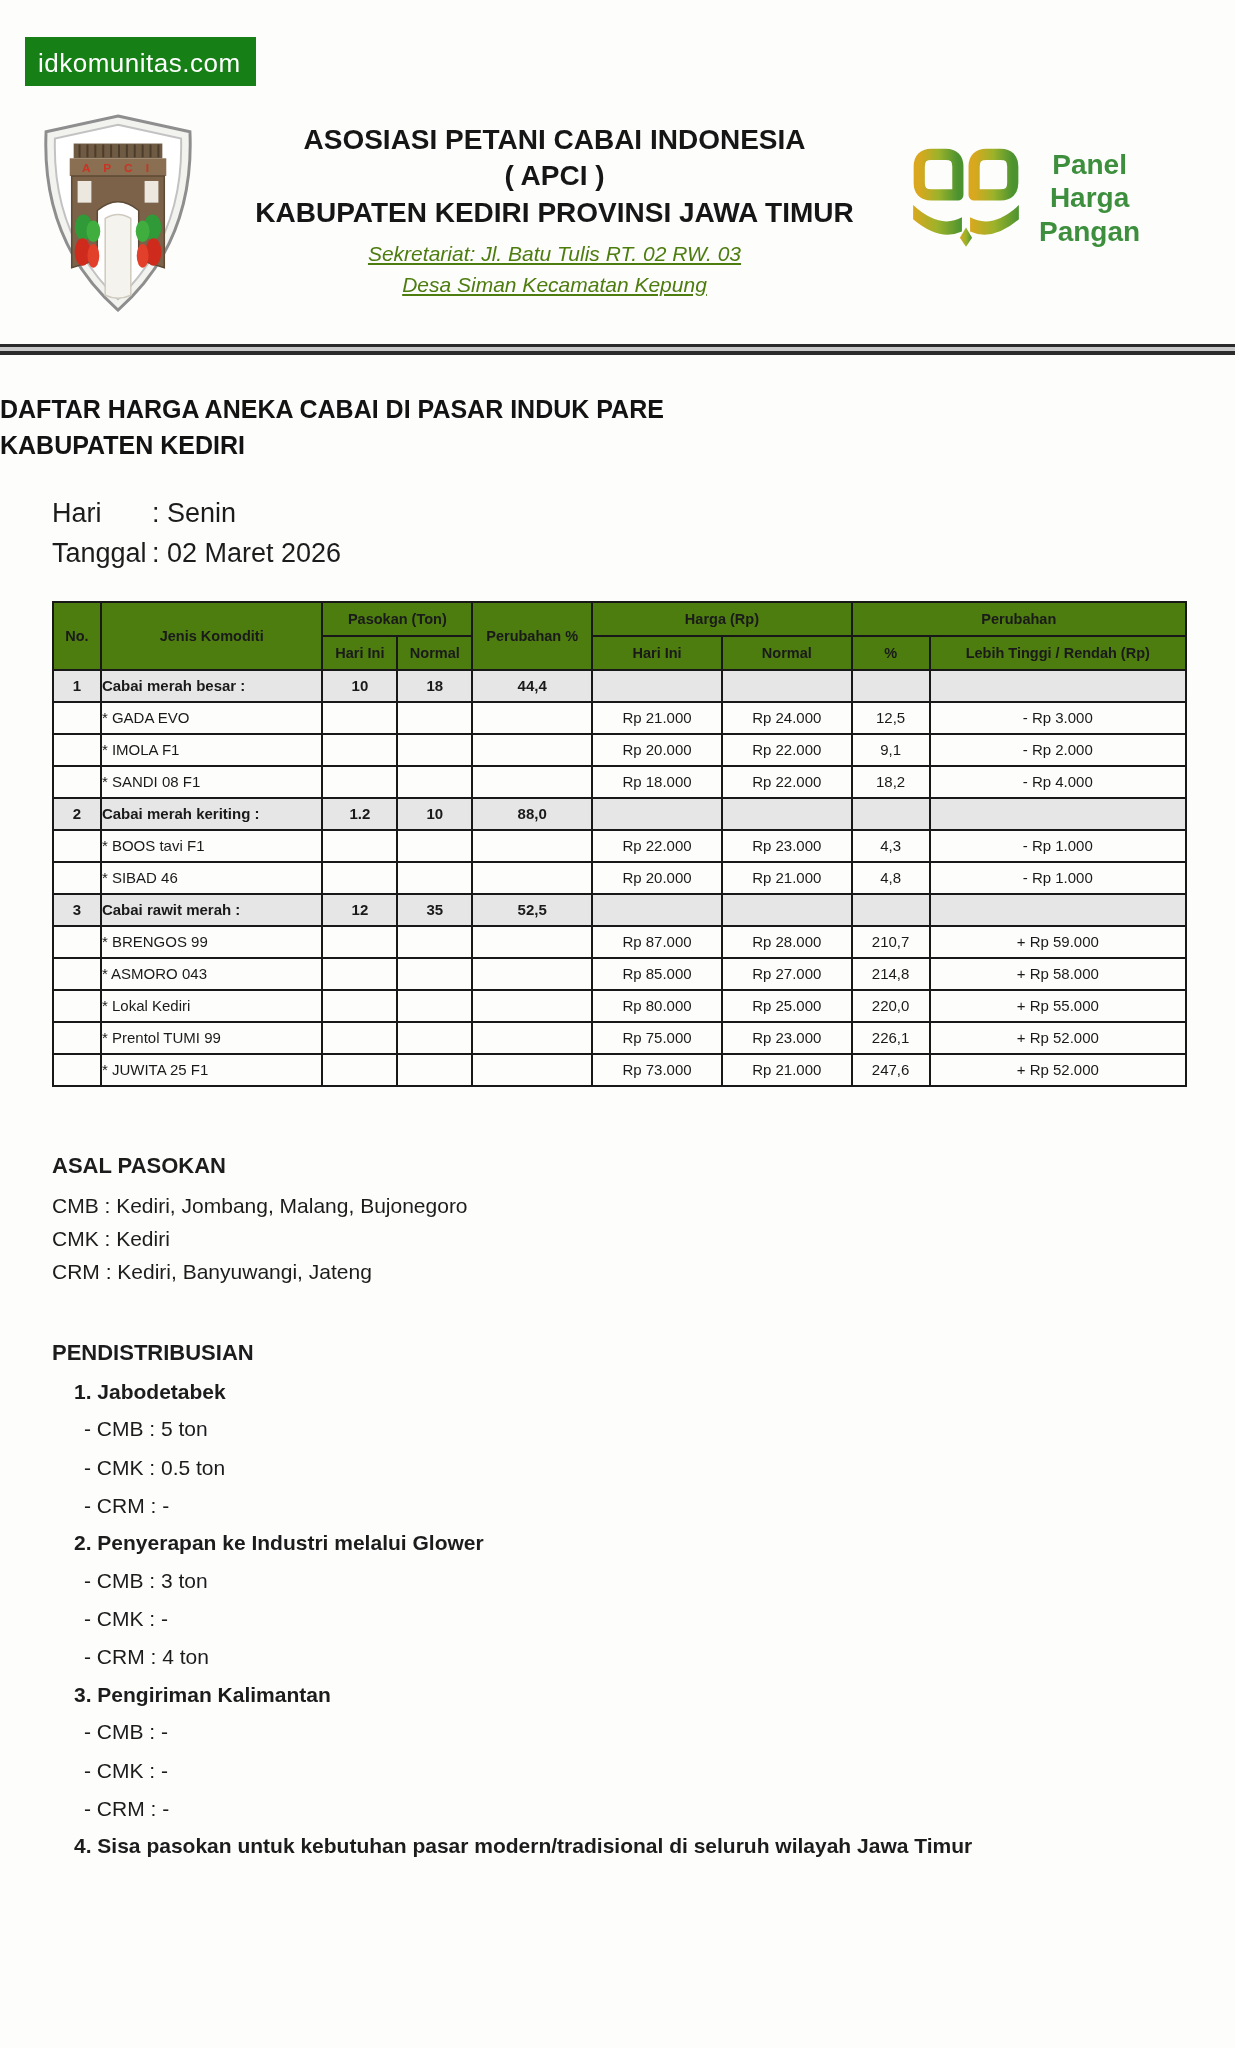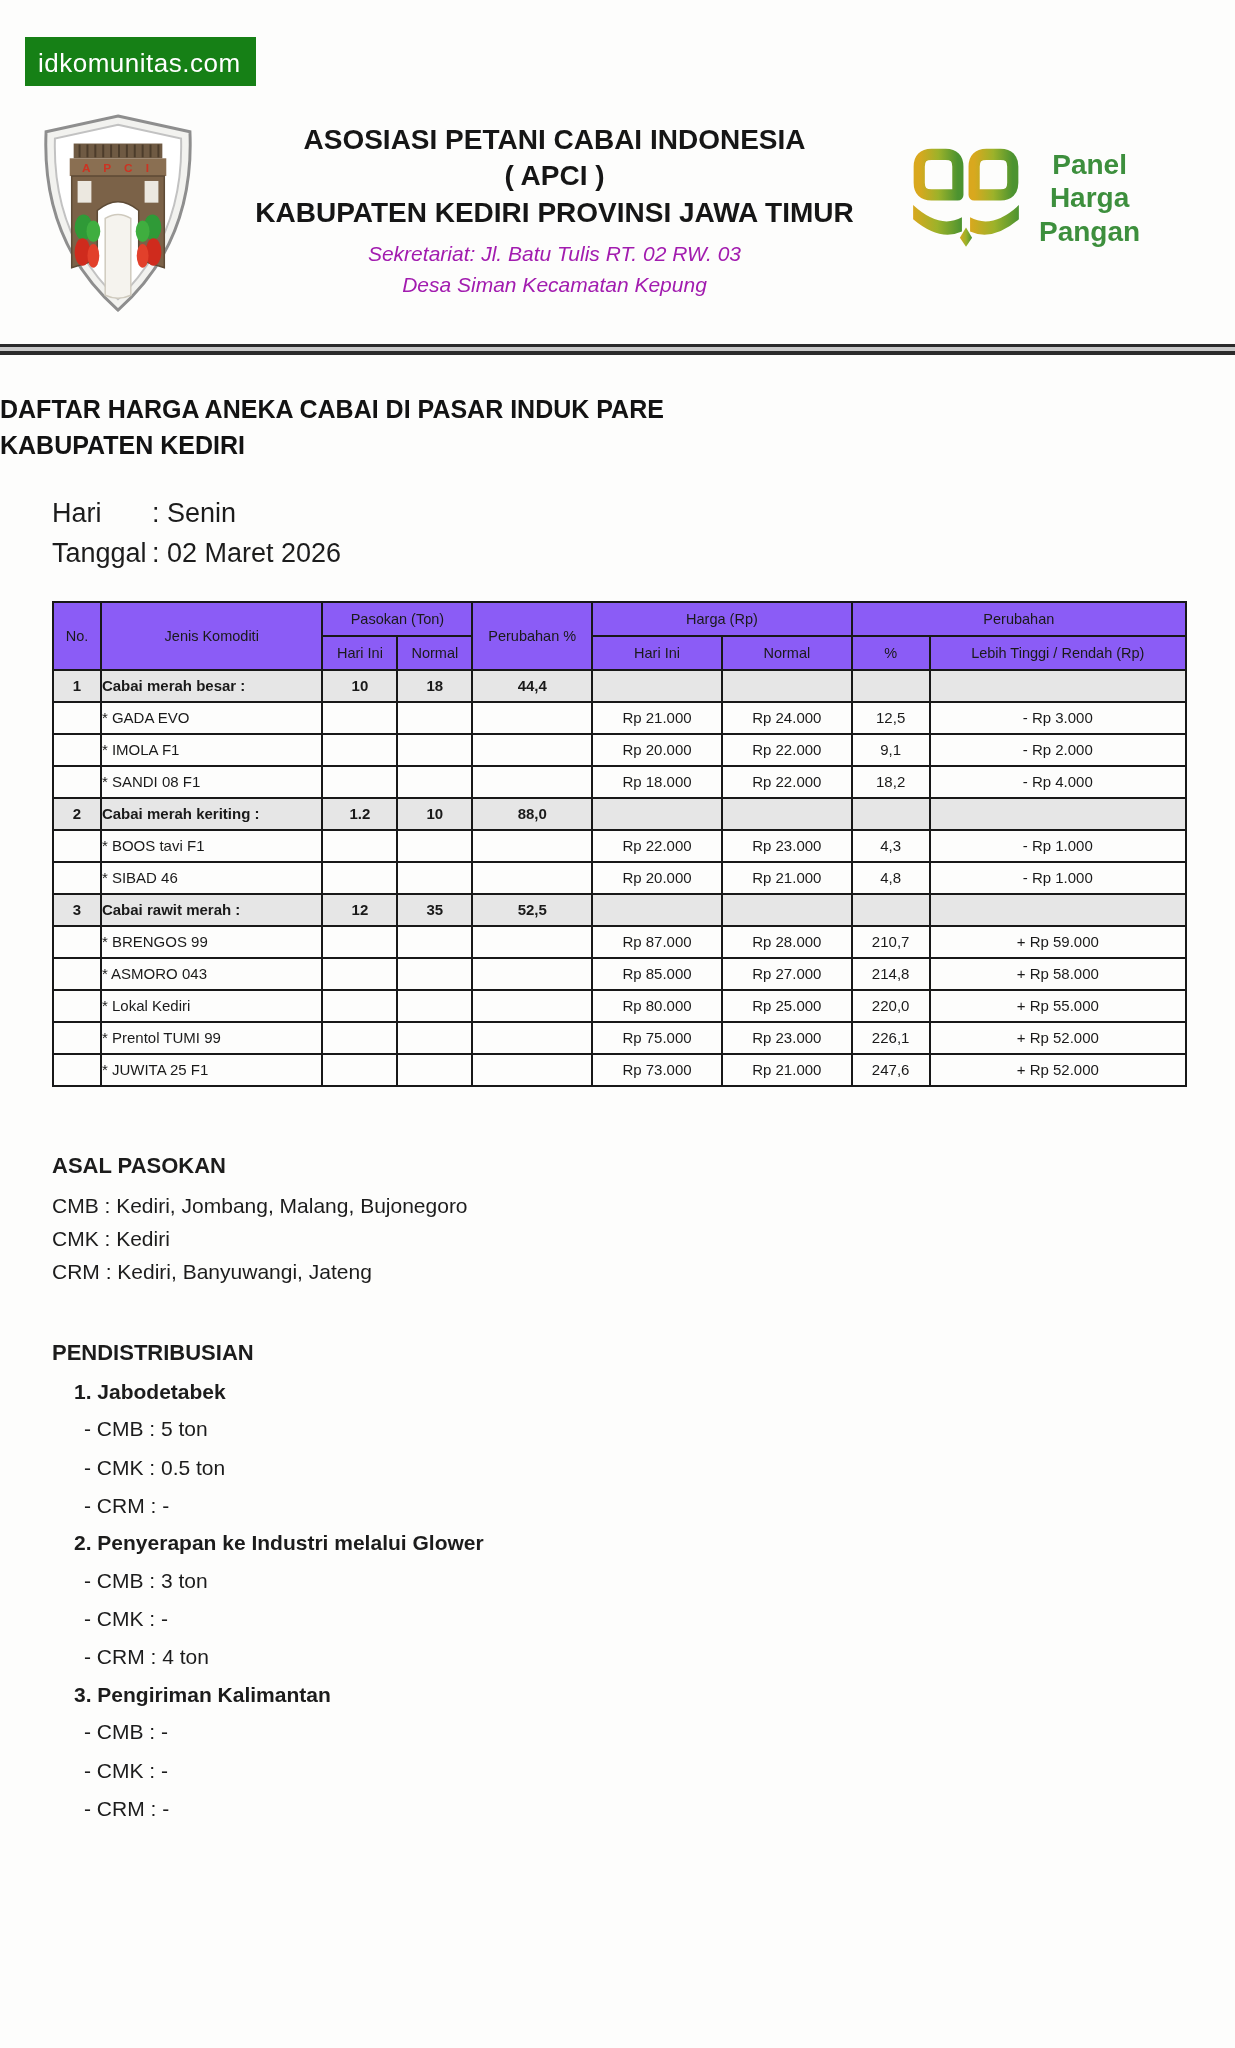--- a/index.html
+++ b/index.html
@@ -30,21 +30,21 @@
     align-items: flex-start;
     padding: 26px 30px 0 34px;
   }
   .shield-wrap { flex: 0 0 170px; }
   .head-center {
     flex: 1 1 auto;
     text-align: center;
     padding-top: 10px;
   }
   .org-line { font-size: 28px; font-weight: bold; line-height: 1.3; color: #161616; }
-  .sek-line { font-size: 21px; font-style: italic; line-height: 1.35; color: #a21caf; margin-top: 2px; }
+  .sek-line { font-size: 21px; font-style: italic; line-height: 1.35; color: #4d7c0f; margin-top: 2px; text-decoration: underline; }
   .sek-first { margin-top: 9px; }
   .head-right {
     flex: 0 0 300px;
     display: flex;
     align-items: center;
     gap: 12px;
     padding-top: 30px;
     text-align: center;
   }
   .panel-text div {
@@ -87,23 +87,23 @@
     color: #1a1a1a;
   }
   table.price th, table.price td {
     border: 2px solid #181818;
     text-align: center;
     vertical-align: middle;
     padding: 5px 4px;
     height: 32px;
   }
   table.price thead th {
-    background: #8b5cf6;
+    background: #4d7c0f;
     font-size: 14.5px;
-    font-weight: normal;
+    font-weight: bold;
     height: 34px;
   }
   table.price td.name { text-align: left; padding-left: 0; }
   table.price tr.cat td { background: #e6e6e6; font-weight: bold; }
   table.price tr.cat td.name { }
 
   
   .section { margin-left: 52px; font-size: 21px; }
   .asal { margin-top: 66px; }
   .section-heading { font-weight: bold; font-size: 22px; margin-bottom: 12px; }
@@ -414,16 +414,17 @@
         <div class="item-line">- CMK : 0.5 ton</div>
         <div class="item-line">- CRM : -</div>
         <div class="item-label">2. Penyerapan ke Industri melalui Glower</div>
         <div class="item-line">- CMB : 3 ton</div>
         <div class="item-line">- CMK : -</div>
         <div class="item-line">- CRM : 4 ton</div>
         <div class="item-label">3. Pengiriman Kalimantan</div>
         <div class="item-line">- CMB : -</div>
         <div class="item-line">- CMK : -</div>
         <div class="item-line">- CRM : -</div>
+        <div class="item-label">4. Sisa pasokan untuk kebutuhan pasar modern/tradisional di seluruh wilayah Jawa Timur</div>
       </div>
   </div>
 
 </div>
 
 </body></html>

